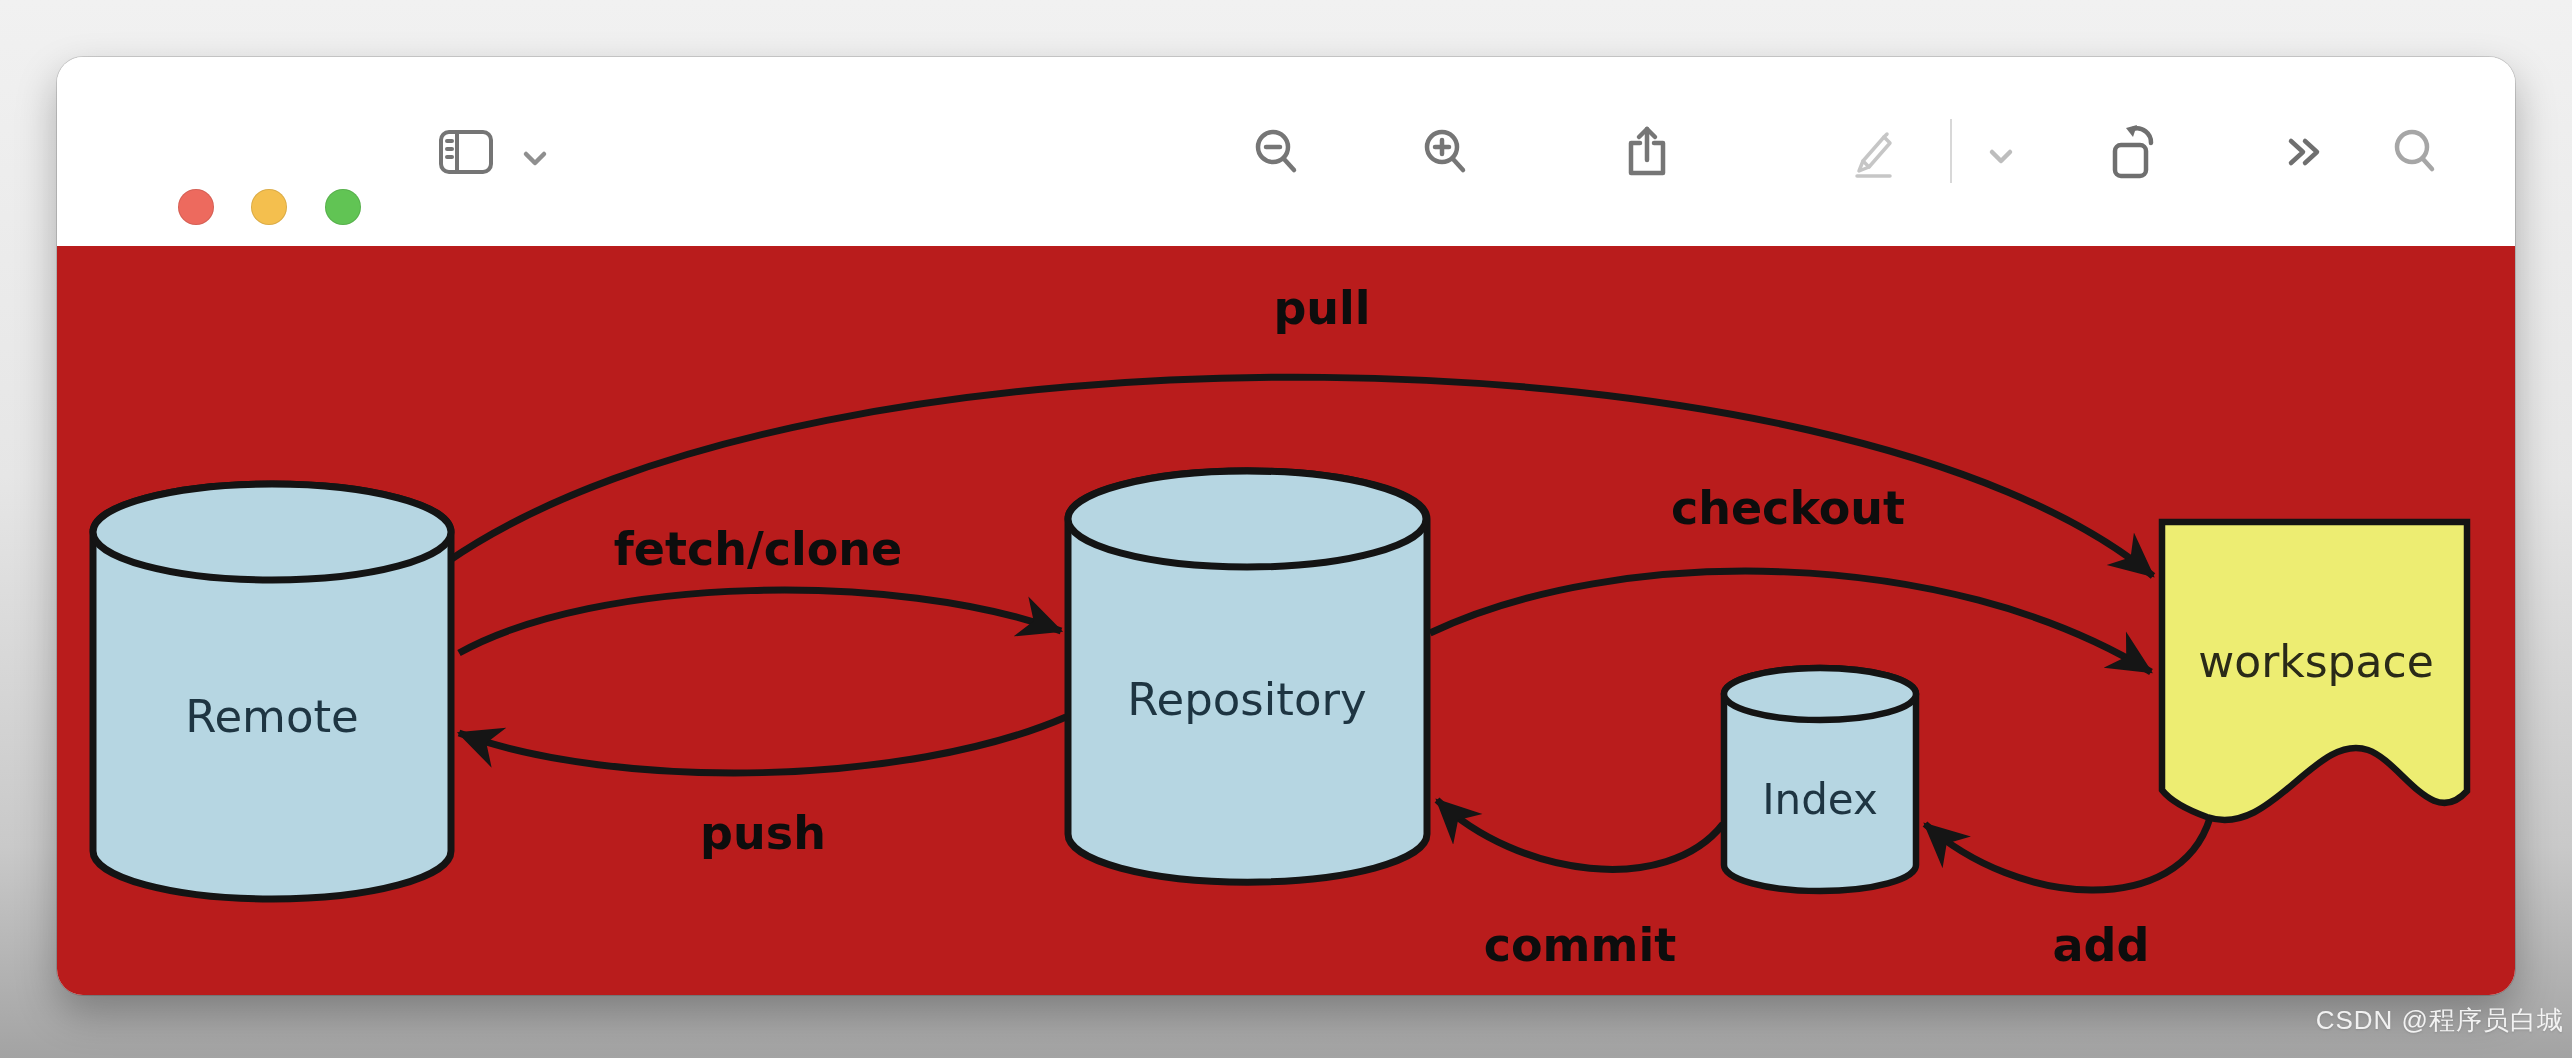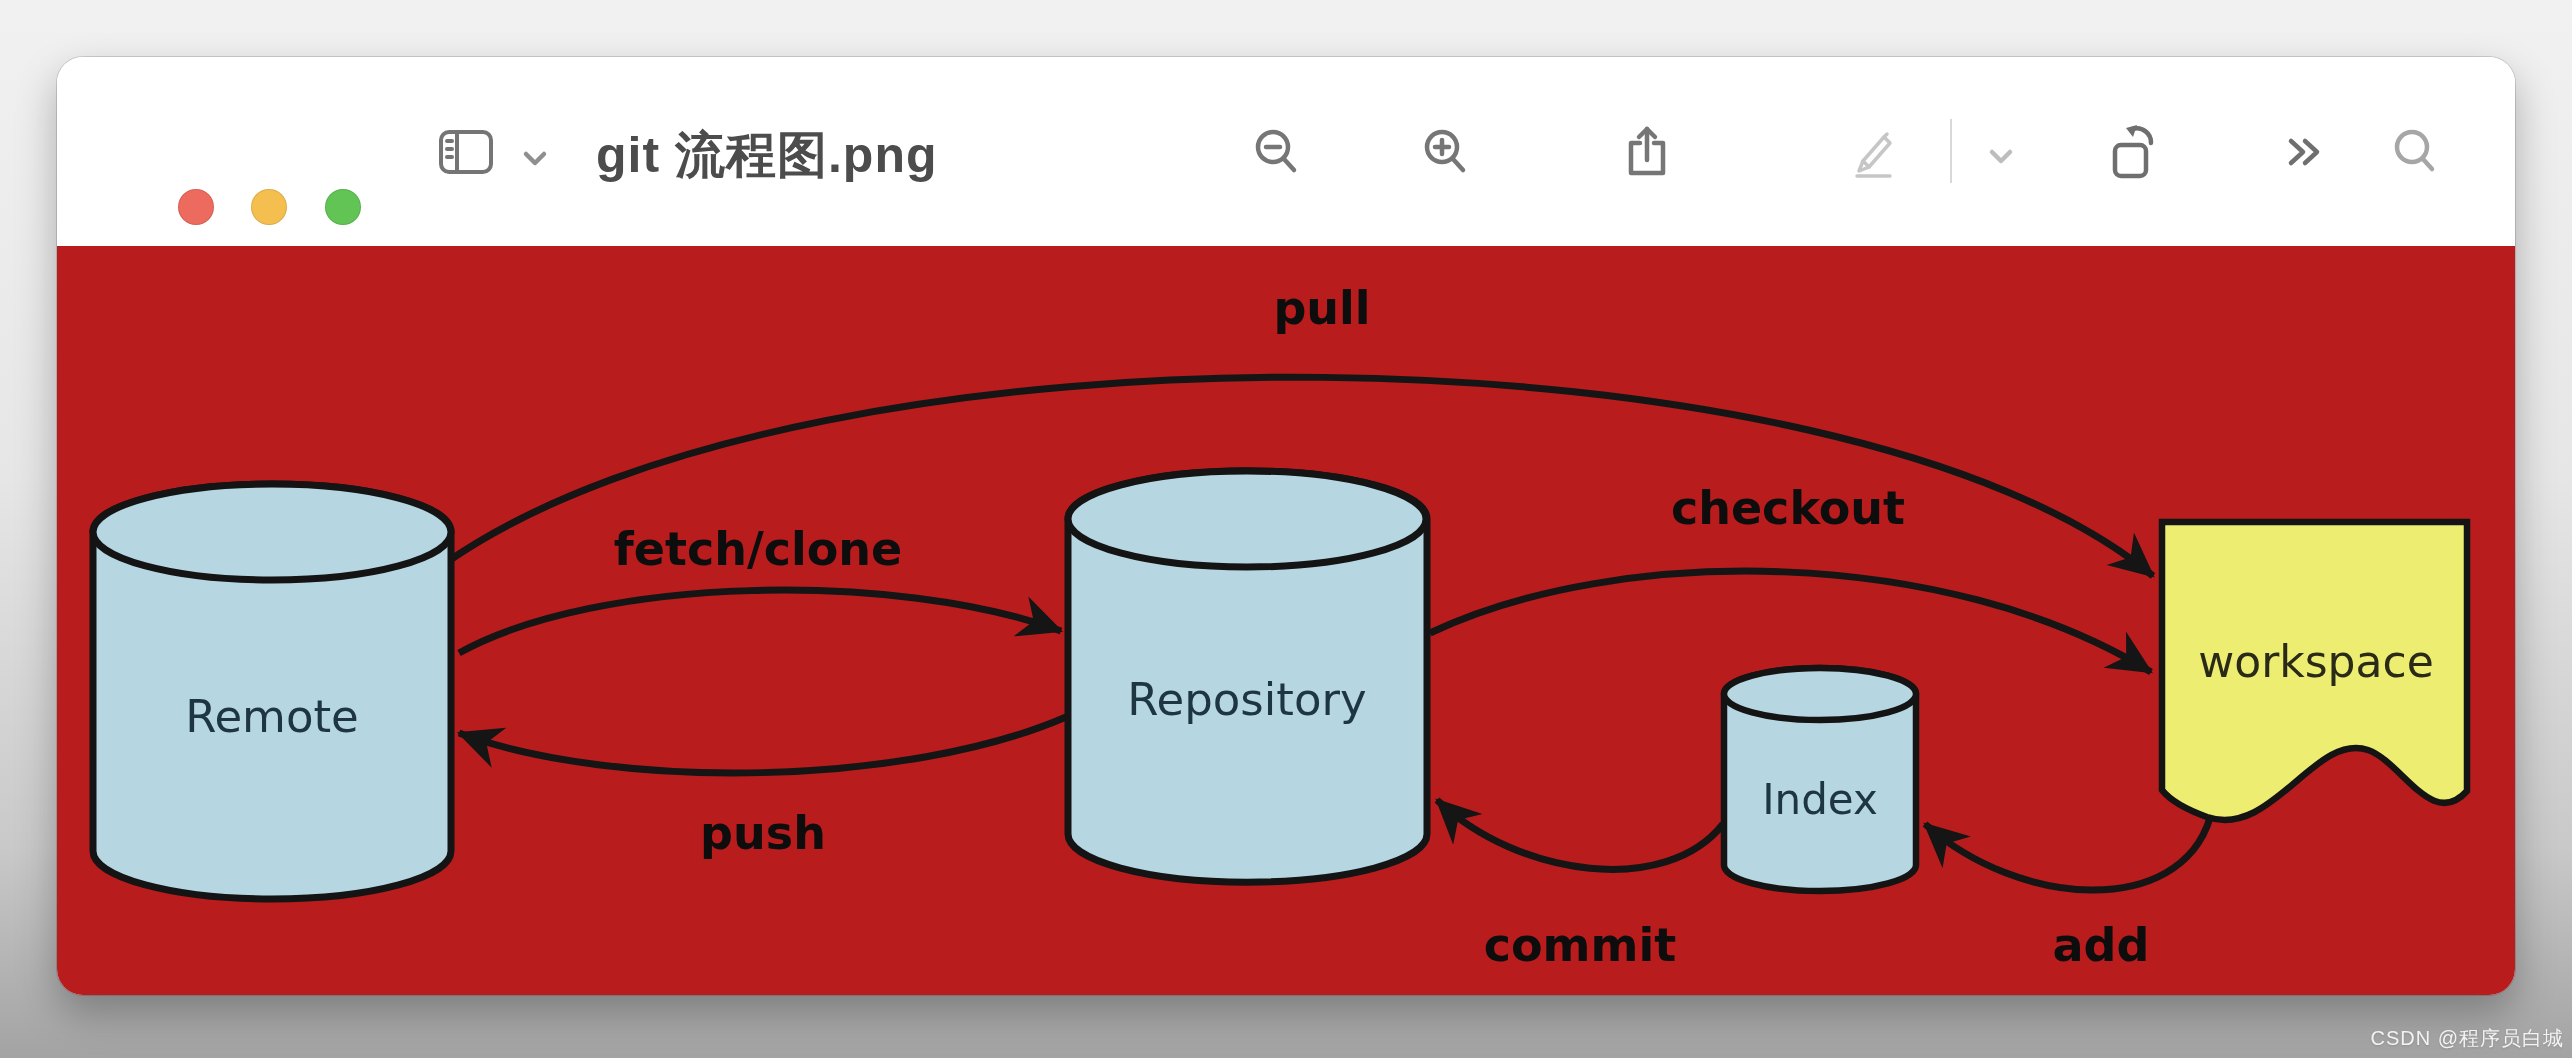--- a/index.html
+++ b/index.html
@@ -27,21 +27,21 @@
   .sep{position:absolute;left:1893px;top:62px;width:2px;height:64px;background:#d8d8d8;}
   .content{
     position:absolute;left:0;top:189px;width:2458px;height:749px;background:#b91c1c;
     border-radius:0 0 26px 26px;overflow:hidden;
   }
   .content svg{display:block;}
   .node-label{font-size:45px;fill:#1e3542;font-family:"DejaVu Sans","Liberation Sans",sans-serif;}
   .edge-label{font-size:46px;font-weight:bold;fill:#0d0d0d;font-family:"DejaVu Sans","Liberation Sans",sans-serif;}
   .edge{stroke:#151515;stroke-width:7;fill:none;}
   .watermark{
-    position:absolute;right:8px;bottom:6px;font-size:20px;color:rgba(255,255,255,0.88);
+    position:absolute;right:8px;bottom:20px;font-size:26px;color:rgba(255,255,255,0.88);
     text-shadow:0 1px 2px rgba(120,120,120,0.45);letter-spacing:1px;
   }
 </style>
 </head>
 <body>
 
 <div class="window">
 
   <div class="toolbar">
     <div class="tl" style="left:121px;background:#ed6a5e;"></div>
@@ -56,21 +56,20 @@
         <line x1="-19" y1="-3" x2="-14" y2="-3"></line>
         <line x1="-19" y1="5" x2="-14" y2="5"></line>
       </svg>
     </div>
     <div class="tb" style="left:478px;width:34px;">
       <svg viewBox="-17 -28 34 56" fill="none" stroke="#8f8f8f" stroke-width="4.5" stroke-linecap="round" stroke-linejoin="round">
         <polyline points="-9,2 0,11 9,2"></polyline>
       </svg>
     </div>
 
-    <div class="title">git 流程图.png</div>
 
     <div class="tb" style="left:1219px;">
       <svg viewBox="-28 -28 56 56" fill="none" stroke="#767676" stroke-width="4.5" stroke-linecap="round">
         <circle cx="-3" cy="-5" r="15"></circle>
         <line x1="8" y1="7" x2="18" y2="18"></line>
         <line x1="-10" y1="-5" x2="4" y2="-5"></line>
       </svg>
     </div>
     <div class="tb" style="left:1388px;">
       <svg viewBox="-28 -28 56 56" fill="none" stroke="#767676" stroke-width="4.5" stroke-linecap="round">

